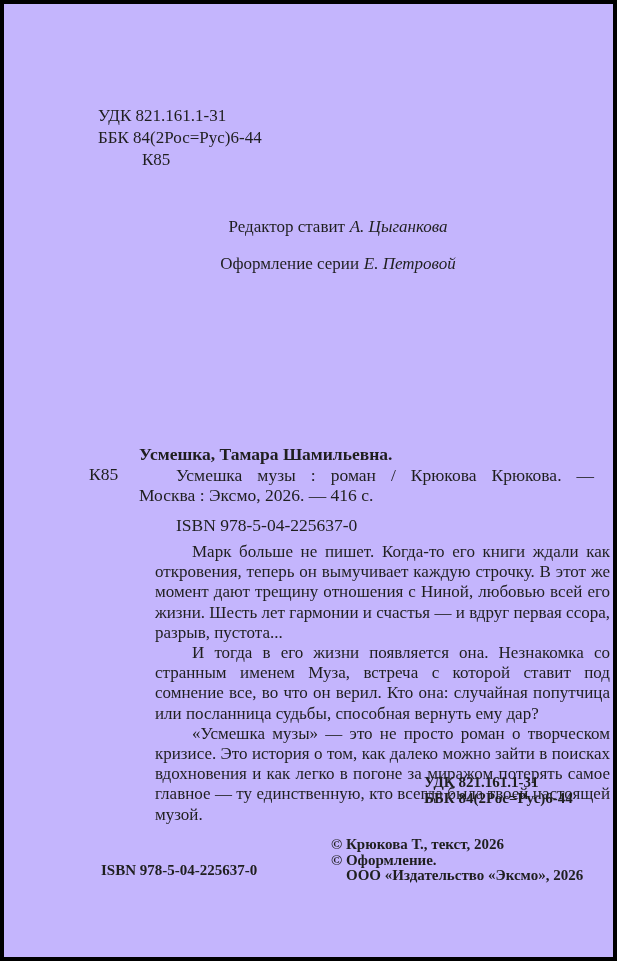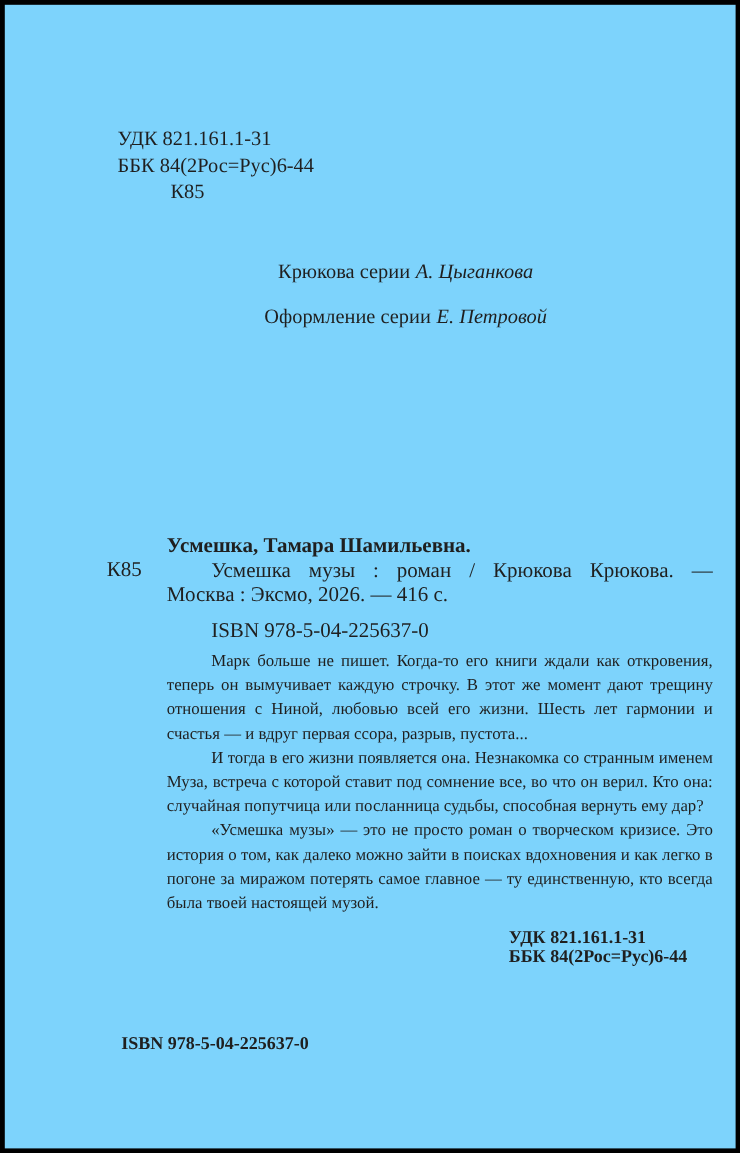--- a/index.html
+++ b/index.html
@@ -5,21 +5,21 @@
   html, body {
     margin: 0;
     padding: 0;
     background: #555;
   }
   .page {
     position: relative;
     width: 617px;
     height: 961px;
     margin: 0 auto;
-    background: #7dd3fc;
+    background: #c4b5fd;
     border: 4px solid #000000;
     box-sizing: border-box;
     font-family: "Liberation Serif", "DejaVu Serif", serif;
     color: #1f1f1f;
     overflow: hidden;
   }
   
   .class-top {
     position: absolute;
     left: 94px;
@@ -63,24 +63,24 @@
     text-align-last: justify;
   }
   .catalog .isbn-mid {
     padding-left: 37px;
     margin-top: 9px;
   }
 
   
   .annotation {
     position: absolute;
-    left: 135px;
+    left: 151px;
     top: 538px;
     width: 455px;
-    font-size: 14px;
+    font-size: 17px;
     line-height: 20.2px;
     text-align: justify;
   }
   .annotation p {
     margin: 0;
     text-indent: 37px;
   }
 
   
   .class-bottom {
@@ -118,21 +118,21 @@
 
 <div class="page">
 
   <div class="class-top">
     <div>УДК 821.161.1-31</div>
     <div>ББК 84(2Рос=Рус)6-44</div>
     <div class="author-sign">К85</div>
   </div>
 
   <div class="series-line editor">
-    <span>Крюкова серии</span><span class="credit-name">А. Цыганкова</span>
+    <span>Редактор ставит</span><span class="credit-name">А. Цыганкова</span>
   </div>
 
   <div class="series-line design">
     <span>Оформление серии</span><span class="credit-name">Е. Петровой</span>
   </div>
 
   <div class="catalog">
     <div class="margin-code">К85</div>
     <div class="author-heading">Усмешка, Тамара Шамильевна.</div>
     <div class="desc-line1">Усмешка музы : роман / Крюкова Крюкова. —</div>
@@ -146,14 +146,19 @@
     <p>«Усмешка музы» — это не просто роман о творческом кризисе. Это история о том, как далеко можно зайти в поисках вдохновения и как легко в погоне за миражом потерять самое главное — ту единственную, кто всегда была твоей настоящей музой.</p>
   </div>
 
   <div class="class-bottom">
     <div>УДК 821.161.1-31</div>
     <div>ББК 84(2Рос=Рус)6-44</div>
   </div>
 
   <div class="imprint-isbn">ISBN 978-5-04-225637-0</div>
 
+  <div class="copyright">
+    <div>© Крюкова Т., текст, 2026</div>
+    <div>© Оформление.</div>
+    <div class="publisher-line">ООО «Издательство «Эксмо», 2026</div>
+  </div>
 
 </div>
 
 </body></html>

